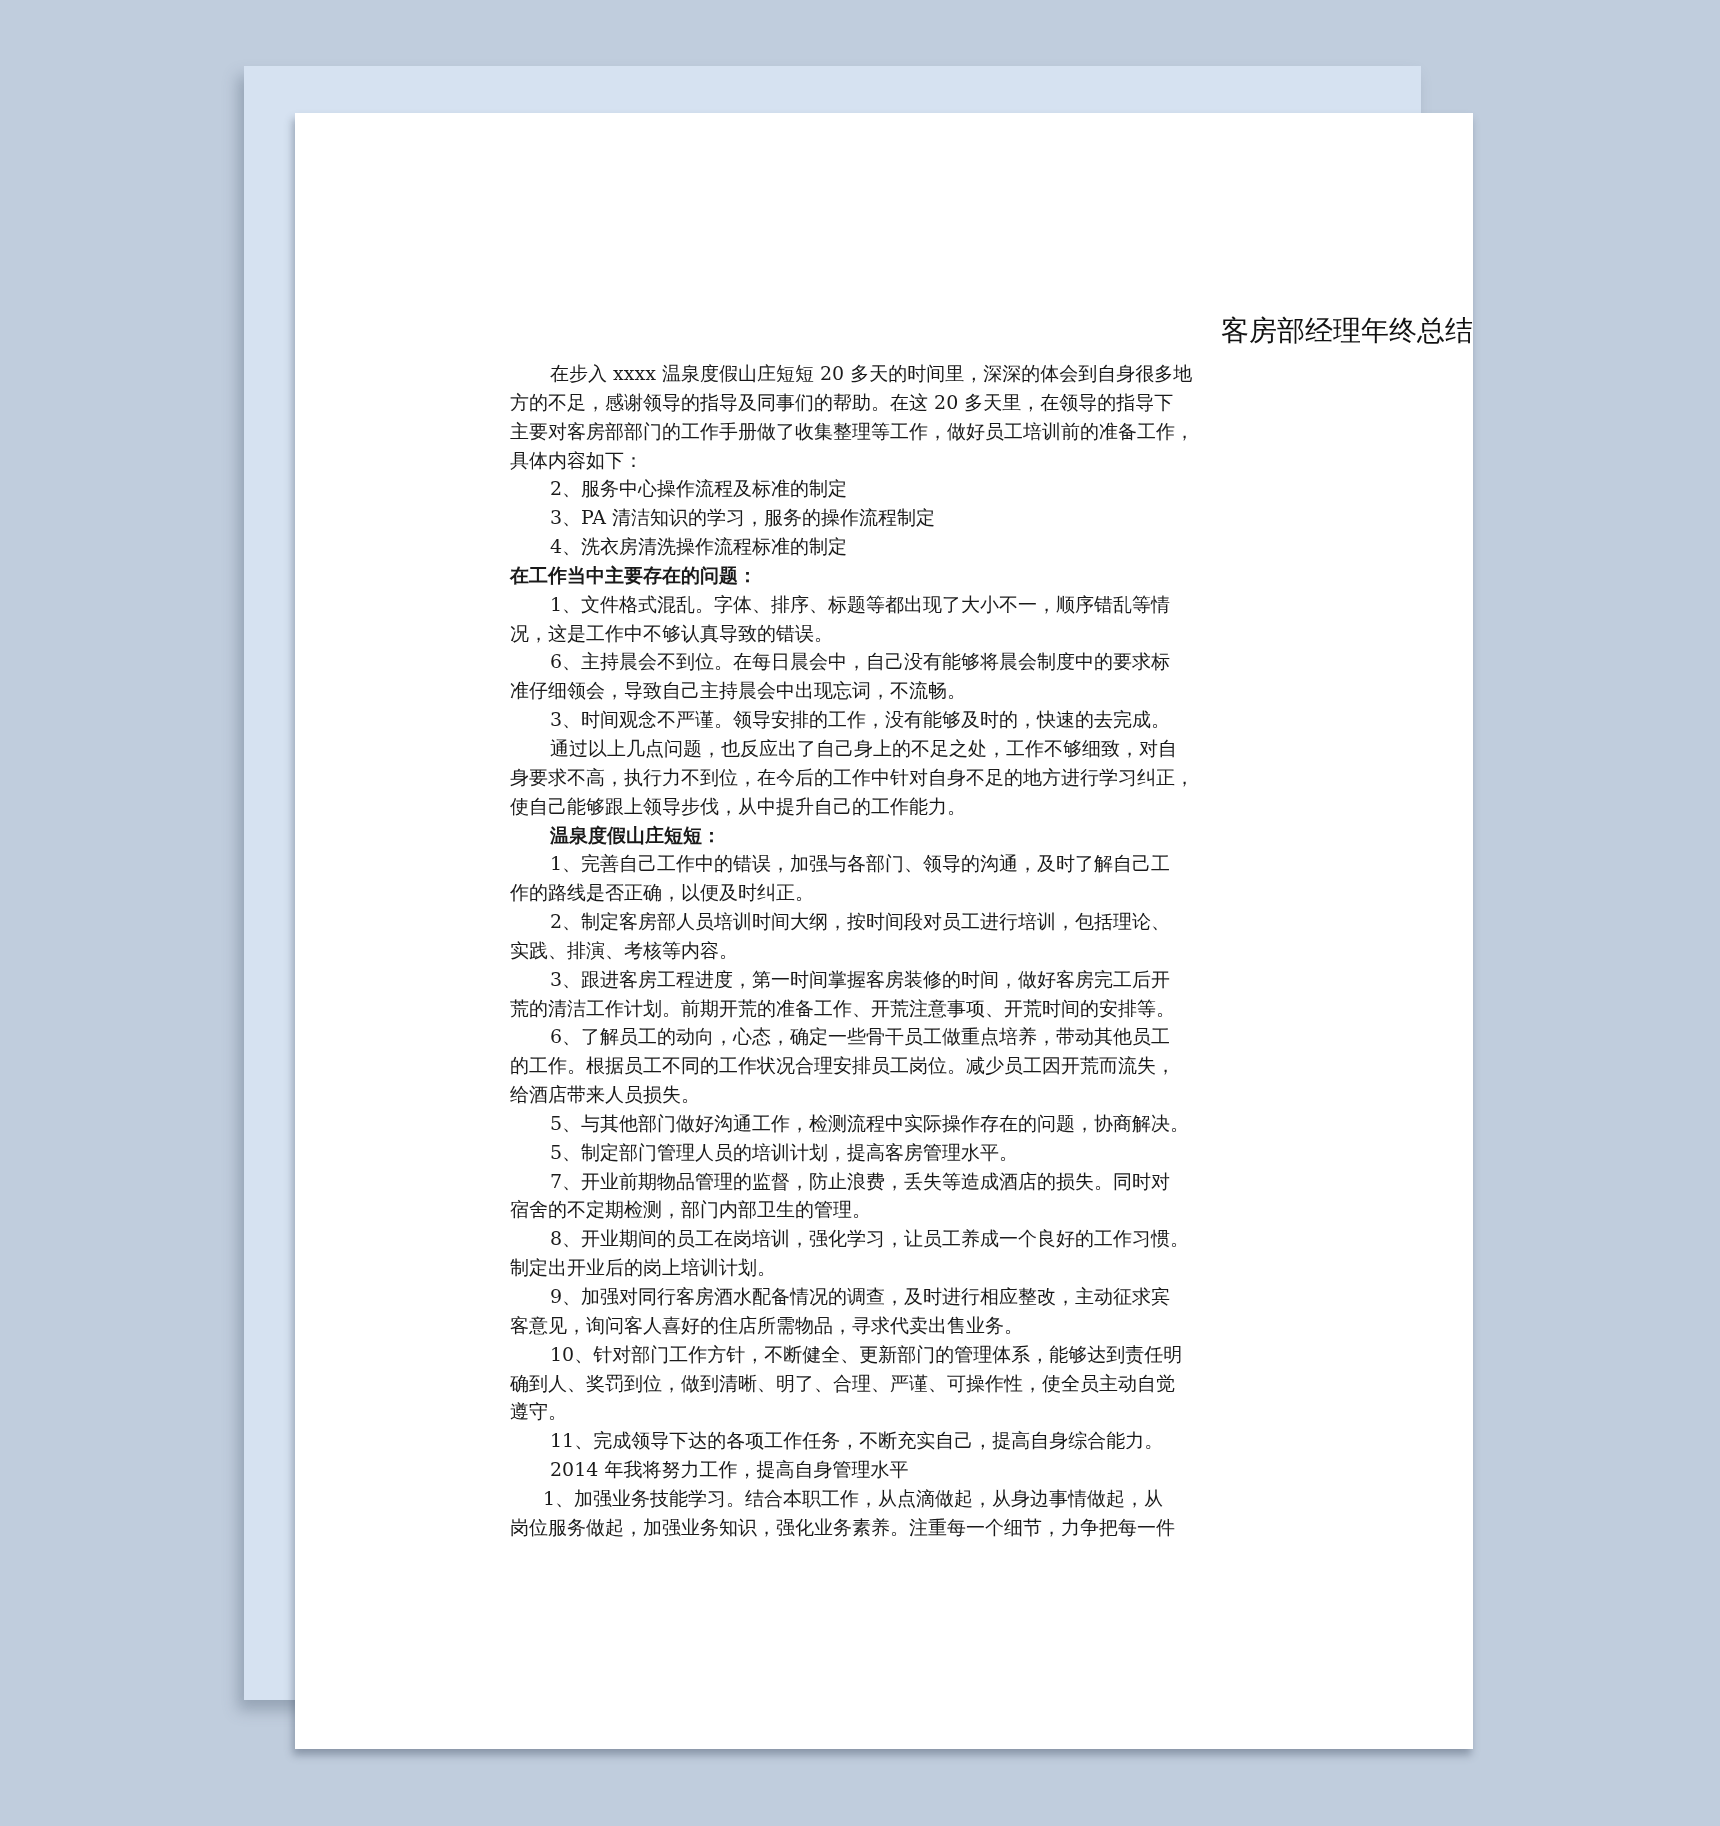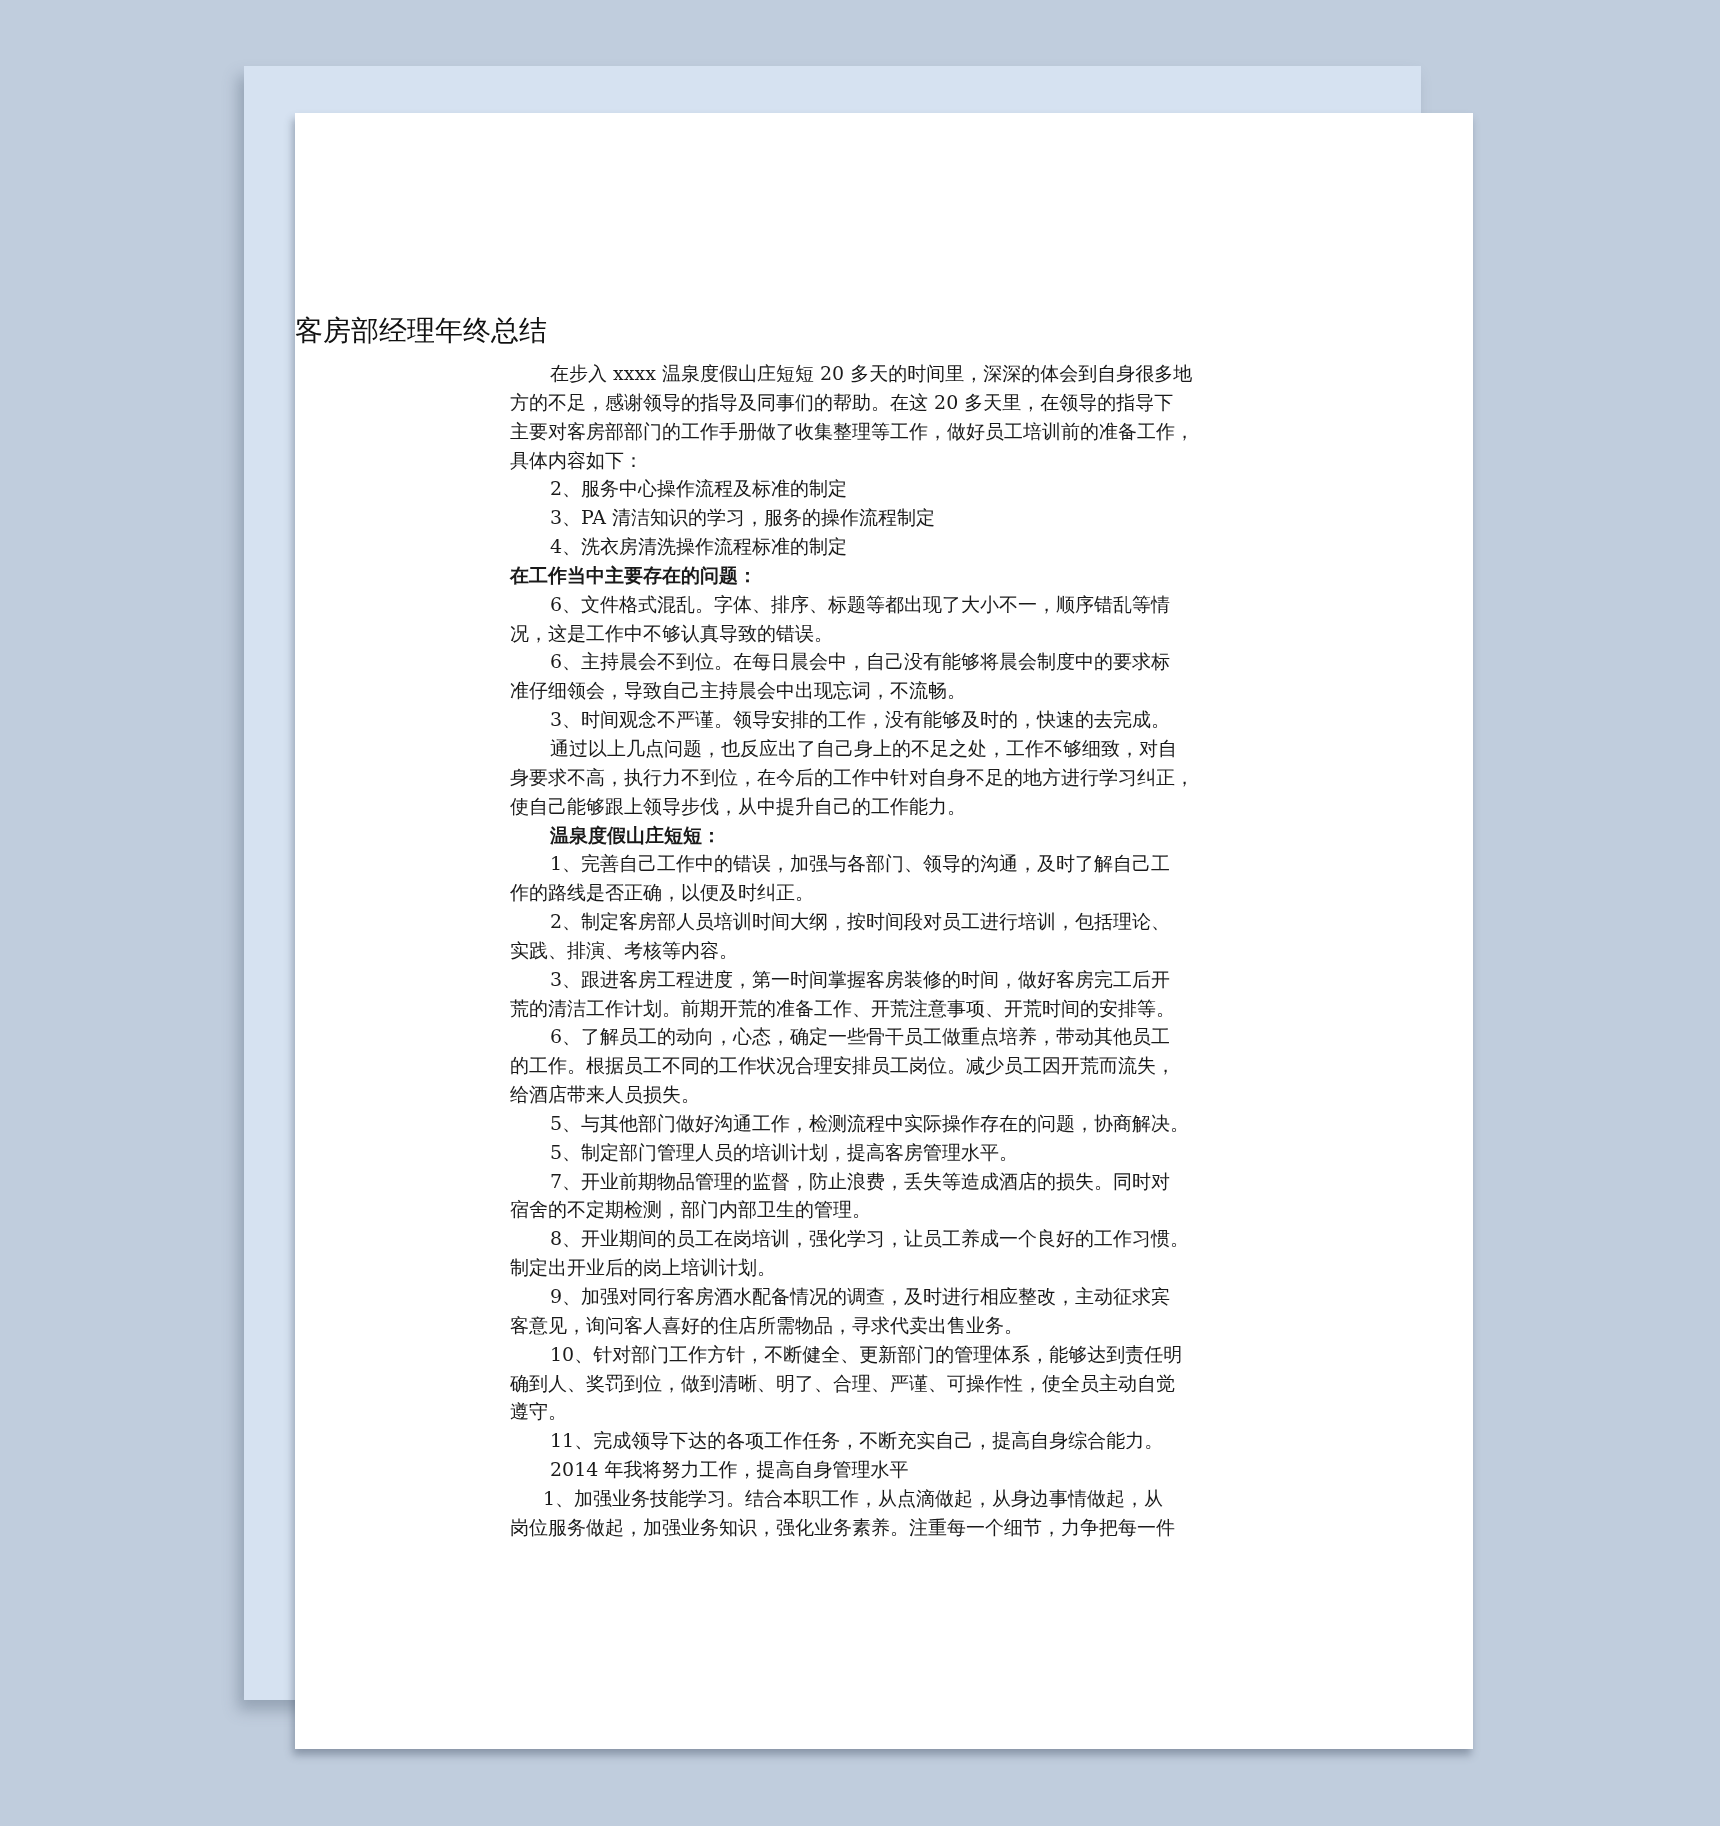--- a/index.html
+++ b/index.html
@@ -30,21 +30,21 @@
       width: 1178px;
       height: 1636px;
       background: #ffffff;
       box-shadow: -2px 6px 8px rgba(70, 85, 105, 0.45);
     }
     .doc-title {
       position: absolute;
       left: 0;
       width: 100%;
       top: 200px;
-      text-align: left;
+      text-align: right;
       font-size: 28px;
       line-height: 36px;
       color: #111;
       font-family: "DejaVu Sans", "Liberation Sans", sans-serif;
       letter-spacing: 0px;
     }
     .body-text {
       position: absolute;
       left: 215px;
       top: 246px;
@@ -75,21 +75,21 @@
   <div class="doc-title">客房部经理年终总结</div>
   <div class="body-text" id="body-text">
       <div class="line indent">在步入 xxxx 温泉度假山庄短短 20 多天的时间里，深深的体会到自身很多地</div>
       <div class="line">方的不足，感谢领导的指导及同事们的帮助。在这 20 多天里，在领导的指导下</div>
       <div class="line">主要对客房部部门的工作手册做了收集整理等工作，做好员工培训前的准备工作，</div>
       <div class="line">具体内容如下：</div>
       <div class="line indent">2、服务中心操作流程及标准的制定</div>
       <div class="line indent">3、PA 清洁知识的学习，服务的操作流程制定</div>
       <div class="line indent">4、洗衣房清洗操作流程标准的制定</div>
       <div class="line bold">在工作当中主要存在的问题：</div>
-      <div class="line indent">6、文件格式混乱。字体、排序、标题等都出现了大小不一，顺序错乱等情</div>
+      <div class="line indent">1、文件格式混乱。字体、排序、标题等都出现了大小不一，顺序错乱等情</div>
       <div class="line">况，这是工作中不够认真导致的错误。</div>
       <div class="line indent">6、主持晨会不到位。在每日晨会中，自己没有能够将晨会制度中的要求标</div>
       <div class="line">准仔细领会，导致自己主持晨会中出现忘词，不流畅。</div>
       <div class="line indent">3、时间观念不严谨。领导安排的工作，没有能够及时的，快速的去完成。</div>
       <div class="line indent">通过以上几点问题，也反应出了自己身上的不足之处，工作不够细致，对自</div>
       <div class="line">身要求不高，执行力不到位，在今后的工作中针对自身不足的地方进行学习纠正，</div>
       <div class="line">使自己能够跟上领导步伐，从中提升自己的工作能力。</div>
       <div class="line indent bold">温泉度假山庄短短：</div>
       <div class="line indent">1、完善自己工作中的错误，加强与各部门、领导的沟通，及时了解自己工</div>
       <div class="line">作的路线是否正确，以便及时纠正。</div>

